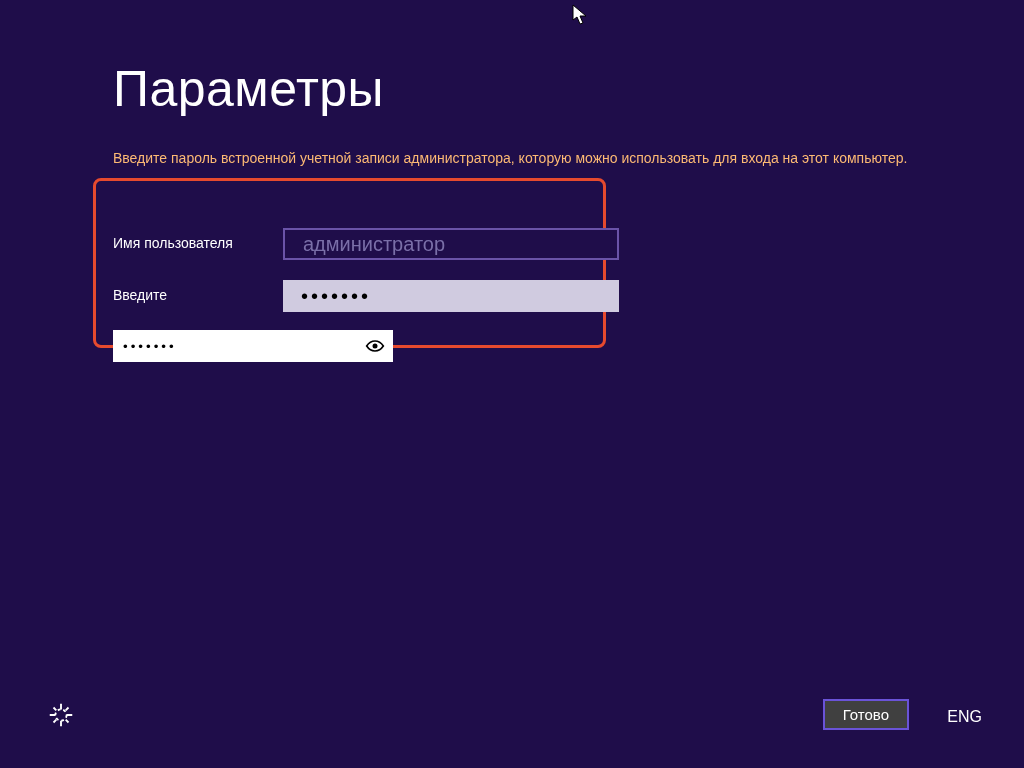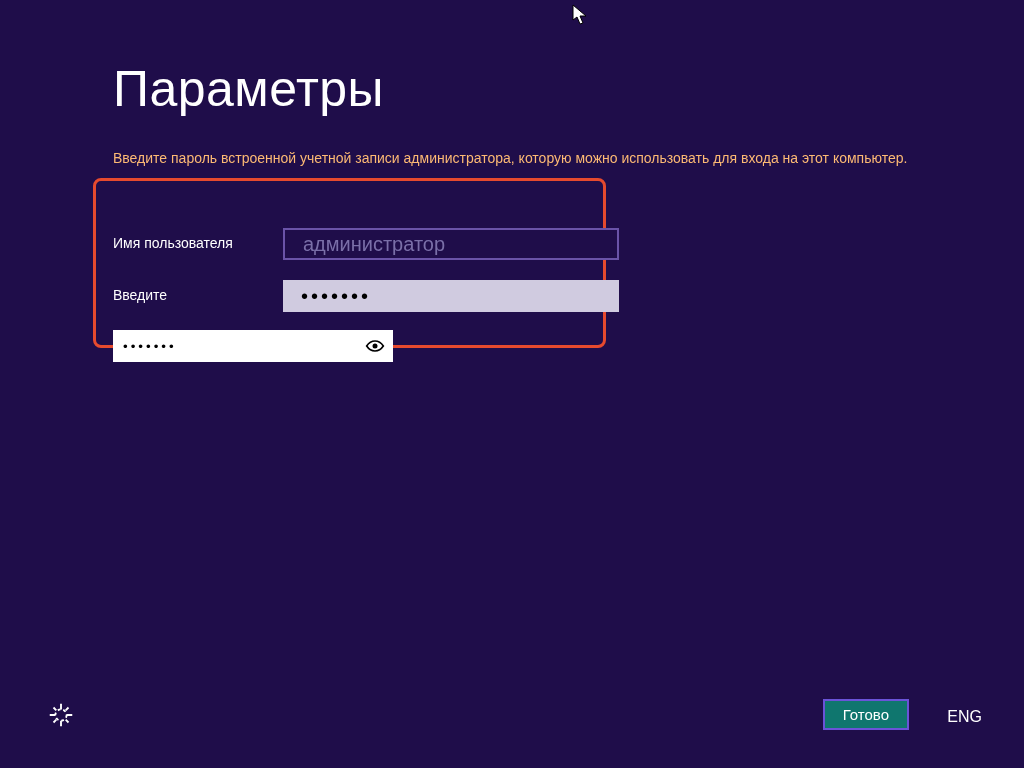--- a/index.html
+++ b/index.html
@@ -117,21 +117,21 @@
     display: flex;
     align-items: center;
     justify-content: center;
     cursor: pointer;
   }
   .ease-access svg { width: 30px; height: 30px; }
   .done-button {
     position: absolute;
     right: 115px;
     bottom: 2px;
-    background: #0f766e;
+    background: #404040;
     border: 2px solid #6a53d8;
     color: #ffffff;
     font-size: 15px;
     padding: 5px 18px;
     cursor: pointer;
     font-family: inherit;
   }
   .lang-indicator {
     position: absolute;
     right: 42px;

